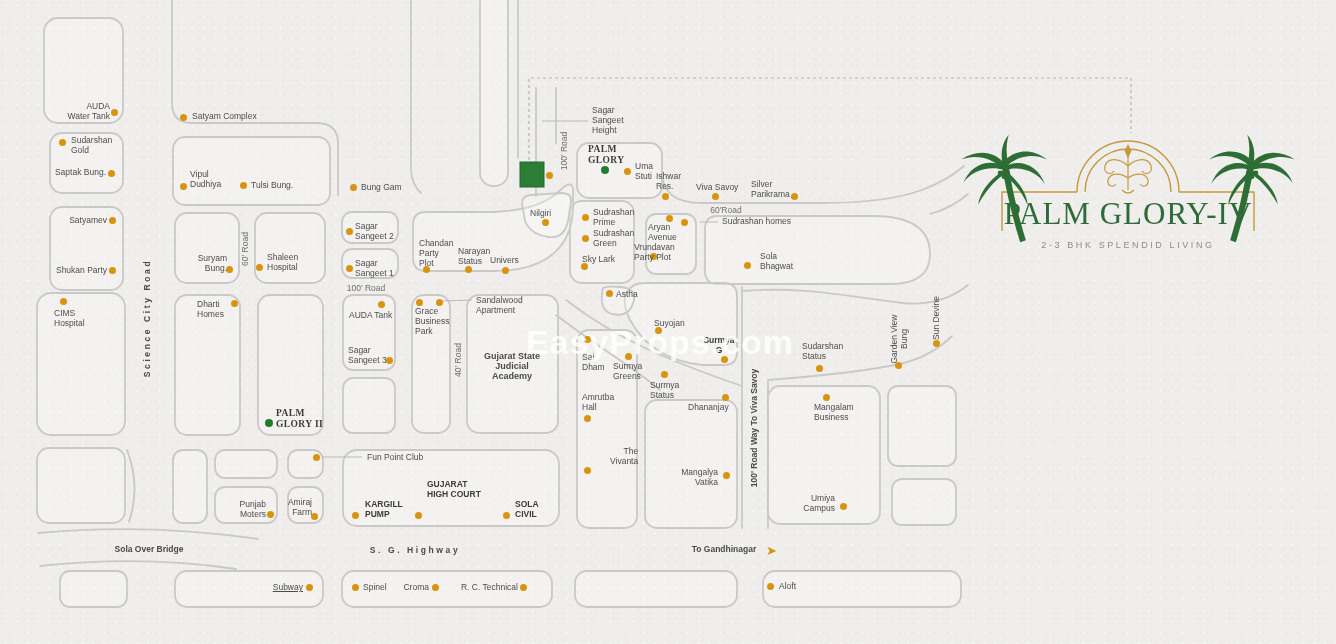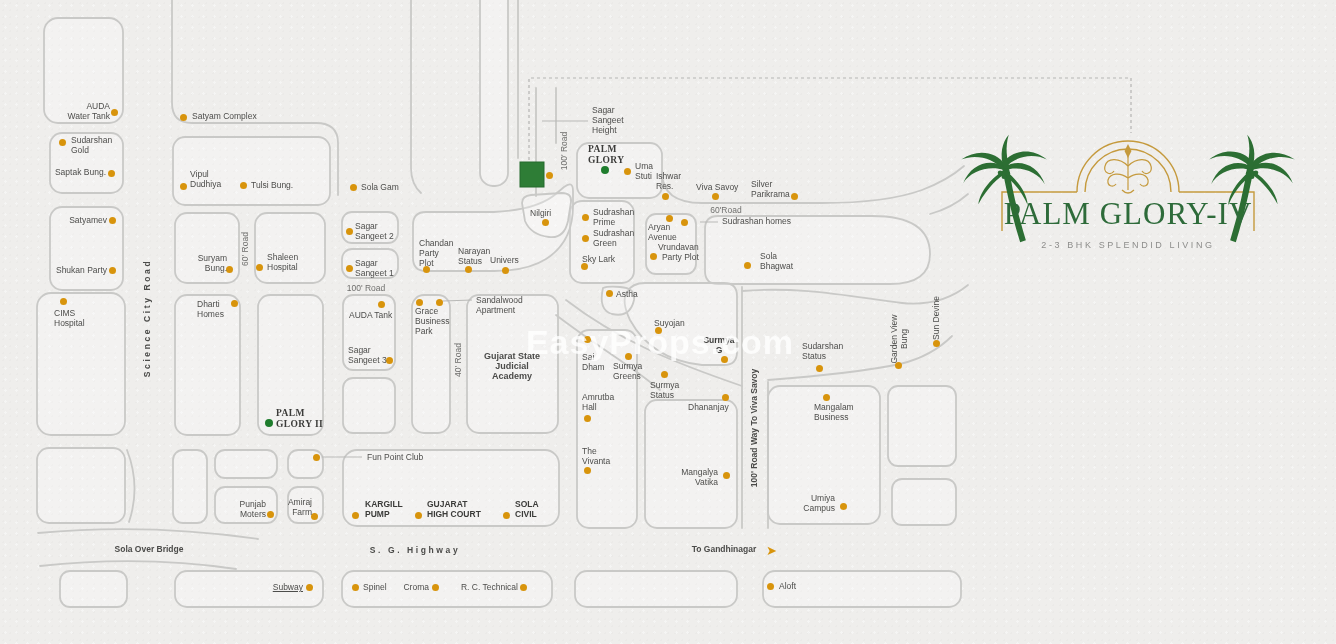--- a/index.html
+++ b/index.html
@@ -156,21 +156,21 @@
       <div class="dot" style="left: 112px; top: 220px;"></div>
       <div class="lab a-r" style="left: 107px; top: 220px;">Satyamev</div>
       <div class="dot" style="left: 112px; top: 270px;"></div>
       <div class="lab a-r" style="left: 107px; top: 270px;">Shukan Party</div>
       <div class="dot" style="left: 183px; top: 186px;"></div>
       <div class="lab a-l" style="left: 190px; top: 179px;">Vipul
 Dudhiya</div>
       <div class="dot" style="left: 243px; top: 185px;"></div>
       <div class="lab a-l" style="left: 251px; top: 185px;">Tulsi Bung.</div>
       <div class="dot" style="left: 353px; top: 187px;"></div>
-      <div class="lab a-l" style="left: 361px; top: 187px;">Sola Gam</div>
+      <div class="lab a-l" style="left: 361px; top: 187px;">Bung Gam</div>
       <div class="dot" style="left: 229px; top: 269px;"></div>
       <div class="lab a-r" style="left: 227px; top: 263px;">Suryam
 Bung.</div>
       <div class="dot" style="left: 259px; top: 267px;"></div>
       <div class="lab a-l" style="left: 267px; top: 262px;">Shaleen
 Hospital</div>
       <div class="dot" style="left: 349px; top: 231px;"></div>
       <div class="lab a-l" style="left: 355px; top: 231px;">Sagar
 Sangeet 2</div>
       <div class="dot" style="left: 349px; top: 268px;"></div>
@@ -229,21 +229,21 @@
       <div class="dot" style="left: 585px; top: 238px;"></div>
       <div class="lab a-l" style="left: 593px; top: 238px;">Sudrashan
 Green</div>
       <div class="dot" style="left: 584px; top: 266px;"></div>
       <div class="lab a-l" style="left: 582px; top: 259px;">Sky Lark</div>
       <div class="dot" style="left: 669px; top: 218px;"></div>
       <div class="dot" style="left: 684px; top: 222px;"></div>
       <div class="lab a-l" style="left: 648px; top: 232px;">Aryan
 Avenue</div>
       <div class="dot" style="left: 653px; top: 256px;"></div>
-      <div class="lab a-l" style="left: 658px; top: 252px; text-align: right;">Vrundavan
+      <div class="lab a-l" style="left: 634px; top: 252px;">Vrundavan
 Party Plot</div>
       <div class="lab a-l" style="left: 722px; top: 221px;">Sudrashan homes</div>
       <div class="dot" style="left: 747px; top: 265px;"></div>
       <div class="lab a-l" style="left: 760px; top: 261px;">Sola
 Bhagwat</div>
       <div class="dot" style="left: 609px; top: 293px;"></div>
       <div class="lab a-l" style="left: 616px; top: 294px;">Astha</div>
       <div class="dot" style="left: 658px; top: 330px;"></div>
       <div class="lab a-l" style="left: 654px; top: 323px;">Suyojan</div>
       <div class="dot" style="left: 724px; top: 359px;"></div>
@@ -257,21 +257,21 @@
 Greens</div>
       <div class="dot" style="left: 664px; top: 374px;"></div>
       <div class="lab a-l" style="left: 650px; top: 390px;">Surmya
 Status</div>
       <div class="dot" style="left: 587px; top: 418px;"></div>
       <div class="lab a-l" style="left: 582px; top: 402px;">Amrutba
 Hall</div>
       <div class="dot" style="left: 725px; top: 397px;"></div>
       <div class="lab a-l" style="left: 688px; top: 407px;">Dhananjay</div>
       <div class="dot" style="left: 587px; top: 470px;"></div>
-      <div class="lab a-l" style="left: 582px; top: 456px;">The
+      <div class="lab a-l" style="left: 610px; top: 456px; text-align: right;">The
 Vivanta</div>
       <div class="dot" style="left: 726px; top: 475px;"></div>
       <div class="lab a-r" style="left: 718px; top: 477px;">Mangalya
 Vatika</div>
       <div class="dot" style="left: 819px; top: 368px;"></div>
       <div class="lab a-l" style="left: 802px; top: 351px;">Sudarshan
 Status</div>
       <div class="dot" style="left: 826px; top: 397px;"></div>
       <div class="lab a-l" style="left: 814px; top: 412px;">Mangalam
 Business</div>
@@ -291,21 +291,21 @@
       <div class="dot" style="left: 270px; top: 514px;"></div>
       <div class="lab a-r" style="left: 266px; top: 509px;">Punjab
 Moters</div>
       <div class="dot" style="left: 314px; top: 516px;"></div>
       <div class="lab a-r" style="left: 312px; top: 507px;">Amiraj
 Farm</div>
       <div class="dot" style="left: 355px; top: 515px;"></div>
       <div class="lab a-l b" style="left: 365px; top: 509px;">KARGILL
 PUMP</div>
       <div class="dot" style="left: 418px; top: 515px;"></div>
-      <div class="lab a-l b" style="left: 427px; top: 509px;">GUJARAT
+      <div class="lab a-l b" style="left: 427px; top: 489px;">GUJARAT
 HIGH COURT</div>
       <div class="dot" style="left: 506px; top: 515px;"></div>
       <div class="lab a-l b" style="left: 515px; top: 509px;">SOLA
 CIVIL</div>
       <div class="dot" style="left: 309px; top: 587px;"></div>
       <div class="lab a-r" style="left: 303px; top: 587px; text-decoration: underline;">Subway</div>
       <div class="dot" style="left: 355px; top: 587px;"></div>
       <div class="lab a-l" style="left: 363px; top: 587px;">Spinel</div>
       <div class="dot" style="left: 435px; top: 587px;"></div>
       <div class="lab a-r" style="left: 429px; top: 587px;">Croma</div>

